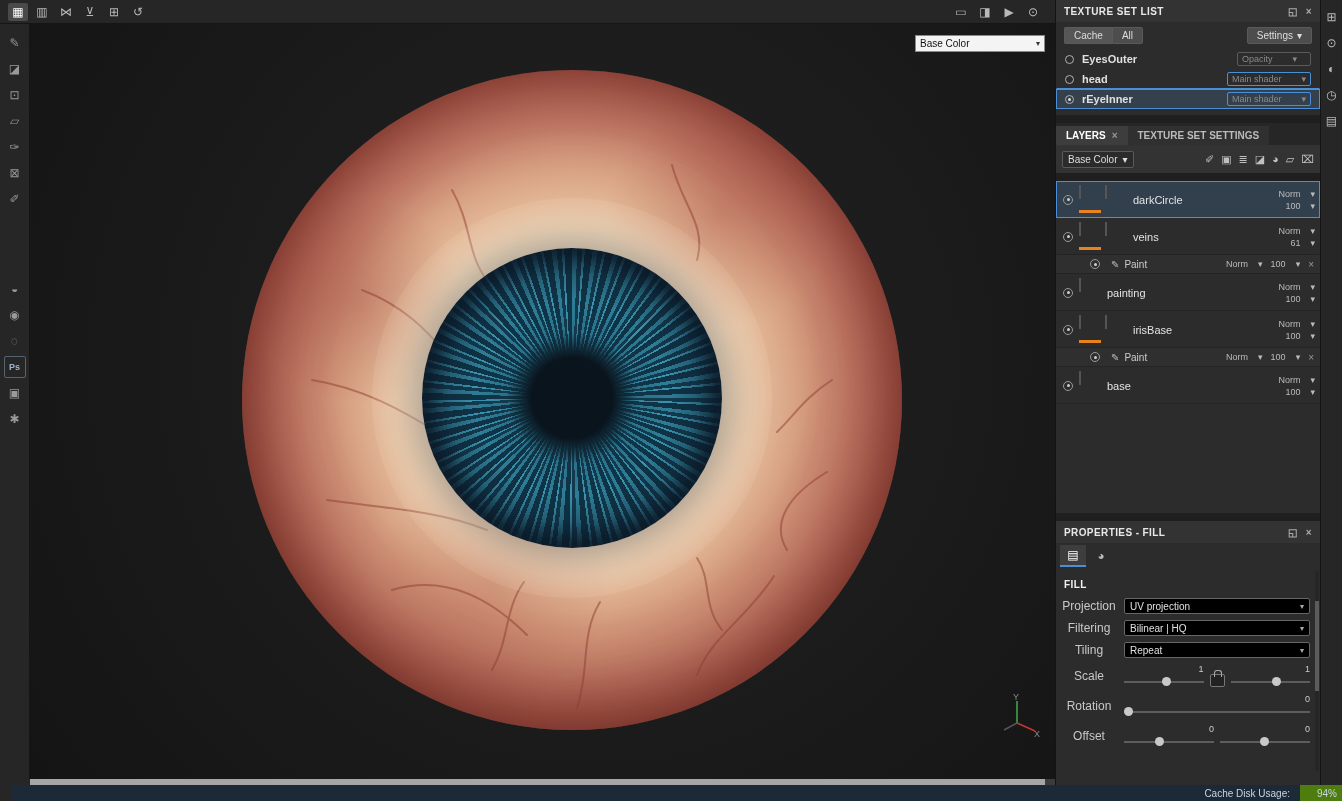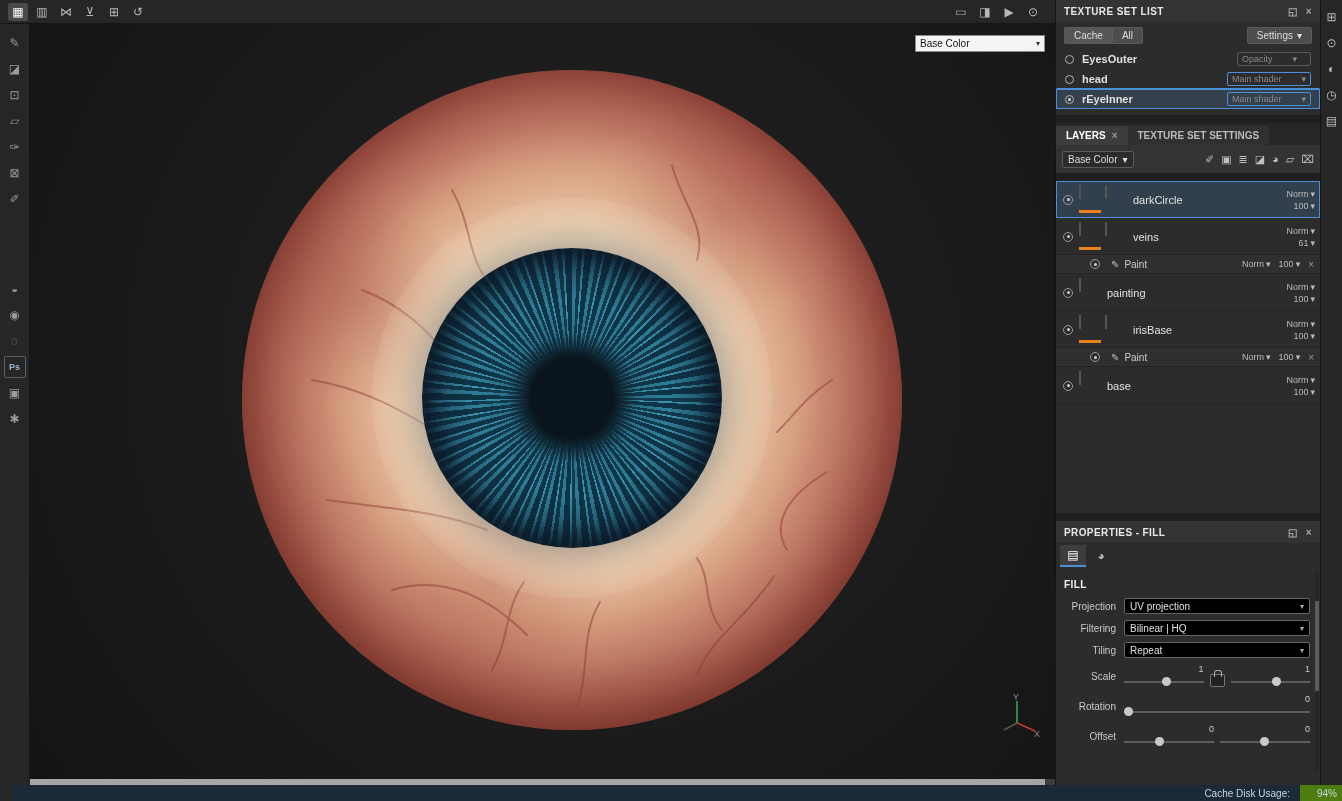--- a/index.html
+++ b/index.html
@@ -119,37 +119,37 @@
       linear-gradient(45deg,#b9b9b9 25%,transparent 25%,transparent 75%,#b9b9b9 75%);
     background-size:100% 100%, 8px 8px, 8px 8px; background-position:0 0, 0 0, 4px 4px; }
   .t-iris-a { background:radial-gradient(circle, #2a5a6e 0%, #132b38 60%, #0a1720 100%); }
   .t-dots { background:
       radial-gradient(circle at 28% 45%, #e8821e 22%, rgba(0,0,0,0) 26%),
       radial-gradient(circle at 62% 30%, #ffffff 10%, rgba(0,0,0,0) 14%),
       radial-gradient(circle at 70% 68%, #e8821e 14%, rgba(0,0,0,0) 18%), #050505; }
   .t-base { background:#d9b99c; }
   .layer-name { font-size:11px; color:#e2e2e2; margin-left:2px; flex:1; min-width:0; }
   .layer-right { display:flex; flex-direction:column; align-items:flex-end; gap:2px; font-size:9px; color:#bbbbbb; }
-  .blend-dd, .opacity-dd { display:flex; gap:2px; align-items:center; }
+  .blend-dd, .opacity-dd { display:flex; gap:10px; align-items:center; }
   .sub-row { display:flex; align-items:center; height:19px; padding:0 6px 0 34px;
     background:#2f2f2f; border-bottom:1px solid #242424; font-size:10px; color:#cccccc; gap:5px; }
   .sub-right { margin-left:auto; display:flex; gap:8px; align-items:center; font-size:9px; color:#bbbbbb; }
   .sub-close { color:#999999; font-size:10px; }
   .pencil { font-size:10px; color:#bbbbbb; }
 
   
   #properties-section { margin-top:8px; position:relative; }
   .prop-tabs { display:flex; background:#2c2c2c; height:26px; align-items:center; padding-left:4px; gap:2px; }
   .ptab { width:26px; height:22px; display:flex; align-items:center; justify-content:center;
     color:#bbbbbb; font-size:12px; }
   .ptab.active { background:#3d3d3d; border-bottom:2px solid #4a90d9; color:#ffffff; }
   #prop-body { background:#2c2c2c; padding:6px 10px 0 6px; height:232px; position:relative; }
   .section-label { font-size:10px; font-weight:bold; color:#f0f0f0; letter-spacing:0.4px; margin:4px 0 8px 2px; }
   .prop-row { display:flex; align-items:center; margin-bottom:6px; }
-  .prop-label { width:62px; text-align:right; padding-right:8px; font-size:10px; color:#c8c8c8; flex:none; }
+  .prop-label { width:62px; text-align:center; padding-right:8px; font-size:12px; color:#c8c8c8; flex:none; }
   .select { flex:1; height:16px; background:#000000; border:1px solid #666666; border-radius:2px;
     color:#e0e0e0; font-size:10px; display:flex; align-items:center; padding:0 5px; }
   .select .dd-arrow { margin-left:auto; font-size:8px; color:#aaaaaa; }
   .slider-pair { flex:1; display:flex; align-items:flex-end; gap:6px; }
   .slider-group { flex:1; display:flex; flex-direction:column; }
   .slider-val { font-size:9px; color:#cccccc; text-align:right; height:11px; }
   .slider { position:relative; height:13px; }
   .slider .track { position:absolute; left:0; right:0; top:6px; height:2px; background:#5d5d5d; }
   .slider .handle { position:absolute; top:2px; width:9px; height:9px; border-radius:50%; background:#c9c9c9; }
   .lock { width:15px; height:13px; background:#222222; border:1px solid #777777; border-radius:2px;

